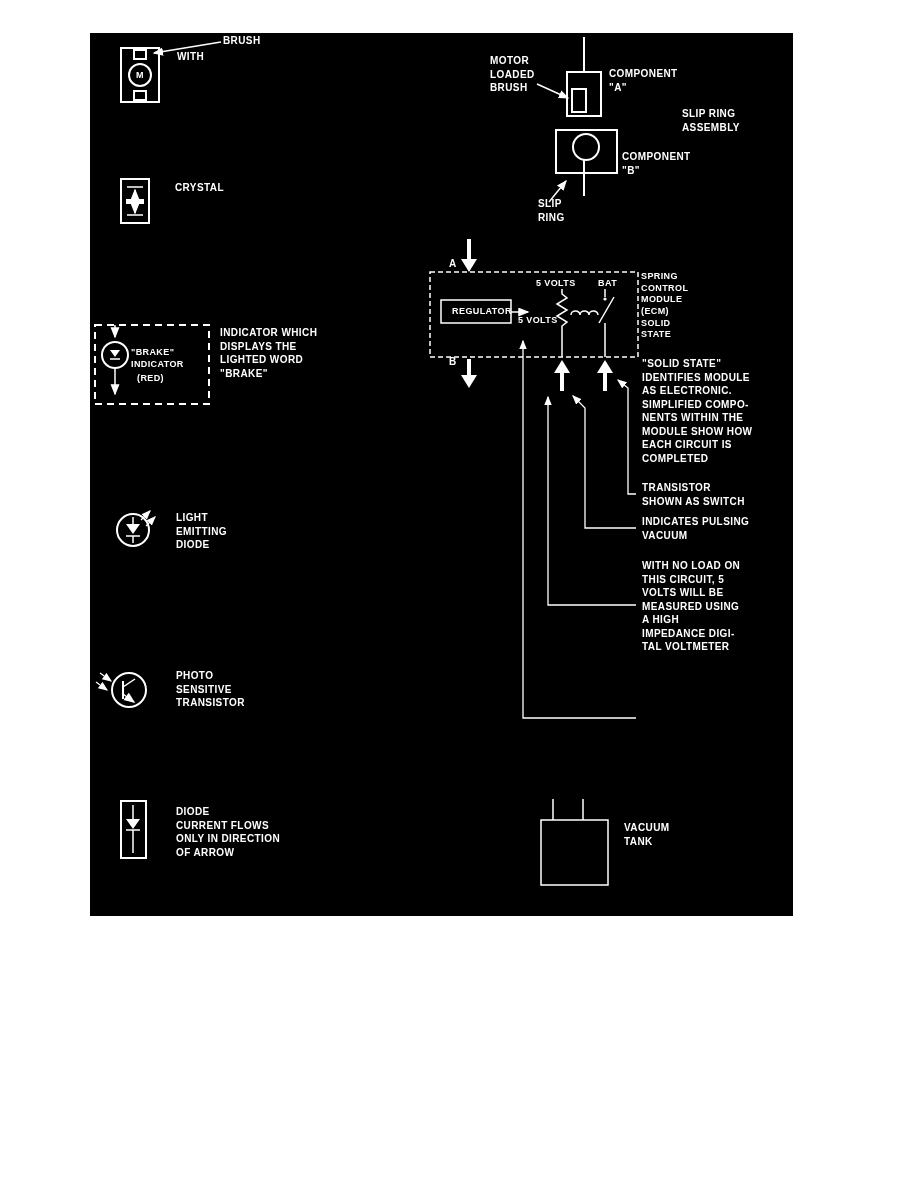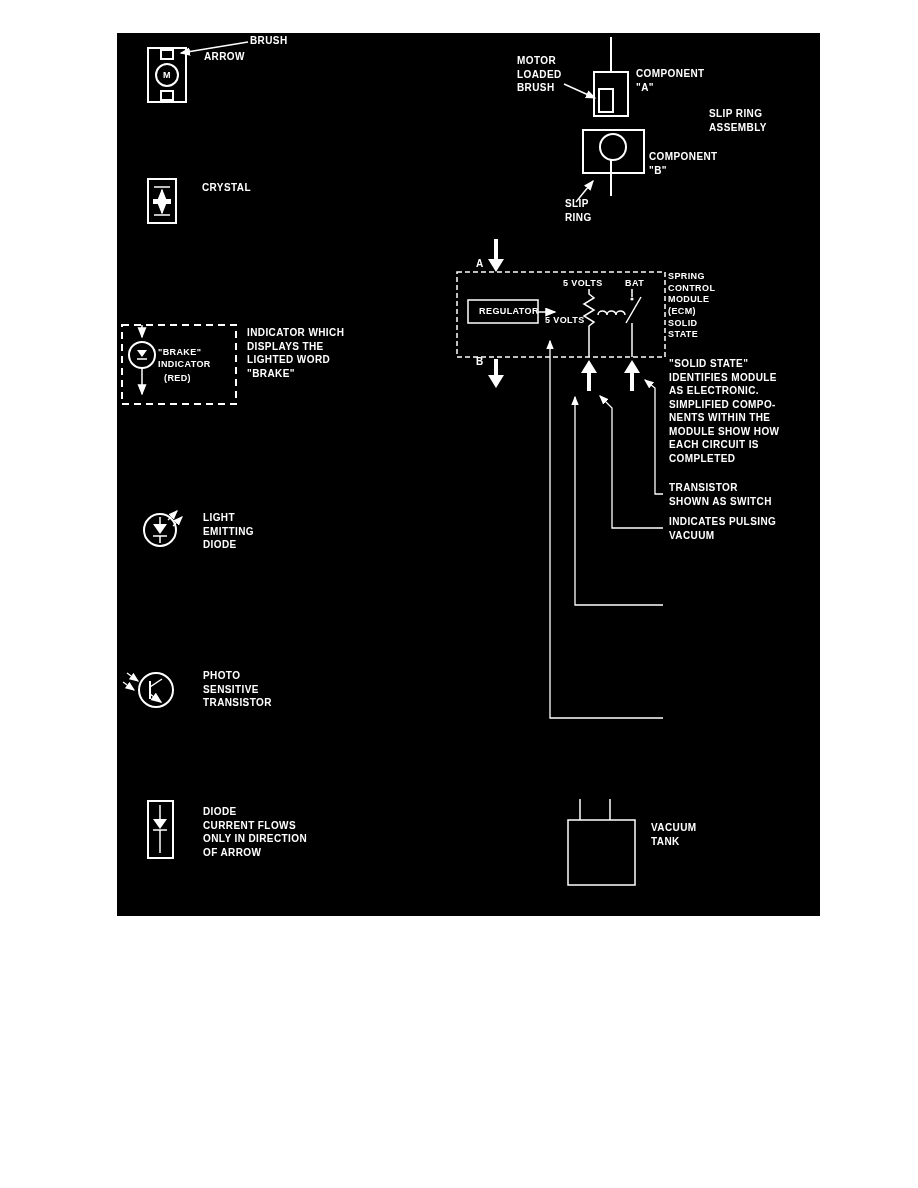--- a/index.html
+++ b/index.html
@@ -2,21 +2,21 @@
 <html style="--fg: #ffffff; --bg: #000000; --bg-page: #ffffff;"><head>
 <meta charset="utf-8">
 <style>
   html,body { margin:0; padding:0; }
   .page {
     position:relative; width:918px; height:1188px;
     background:var(--bg-page,#ffffff); overflow:hidden;
     font-family:"Liberation Sans", sans-serif;
   }
   .canvas {
-    position:absolute; left:117px; top:33px; width:703px; height:883px;
+    position:absolute; left:90px; top:33px; width:703px; height:883px;
     background:var(--bg,#000000); color:var(--fg,#ffffff);
   }
   svg.gfx { position:absolute; left:0; top:0; }
   .label {
     position:absolute; color:var(--fg,#ffffff);
     font-weight:bold; font-size:10px; line-height:13.5px;
     letter-spacing:.4px; white-space:pre-line;
   }
   .f9 { font-size:9px; line-height:11.5px; }
   .u  { }
@@ -135,21 +135,21 @@
       </g>
 
       <g stroke-width="1.5">
         <rect x="451" y="787" width="67" height="65"></rect>
         <line x1="463" y1="766" x2="463" y2="787"></line>
         <line x1="493" y1="766" x2="493" y2="787"></line>
       </g>
     </svg>
 
     <div class="label" style="left:133px;top:1px">BRUSH</div>
-    <div class="label" style="left:87px;top:17px">ARROW</div>
+    <div class="label" style="left:87px;top:17px">WITH</div>
     <div class="label f9 boxed" style="left:44px;top:37px;width:12px">M</div>
     <div class="label" style="left:85px;top:148px">CRYSTAL</div>
 
     <div class="label" style="left:130px;top:293px">INDICATOR WHICH
 DISPLAYS THE
 LIGHTED WORD
 "BRAKE"</div>
     <div class="label f9 u" style="left:41px;top:314px">"BRAKE"
 INDICATOR</div>
     <div class="label f9" style="left:47px;top:340px">(RED)</div>
@@ -195,17 +195,24 @@
 AS ELECTRONIC.
 SIMPLIFIED COMPO-
 NENTS WITHIN THE
 MODULE SHOW HOW
 EACH CIRCUIT IS
 COMPLETED</div>
     <div class="label" style="left:552px;top:448px">TRANSISTOR
 SHOWN AS SWITCH</div>
     <div class="label" style="left:552px;top:482px">INDICATES PULSING
 VACUUM</div>
+    <div class="label" style="left:552px;top:526px">WITH NO LOAD ON
+THIS CIRCUIT, 5
+VOLTS WILL BE
+MEASURED USING
+A HIGH
+IMPEDANCE DIGI-
+TAL VOLTMETER</div>
 
     <div class="label" style="left:534px;top:788px">VACUUM
 TANK</div>
   </div>
 </div>
 
 </body></html>

